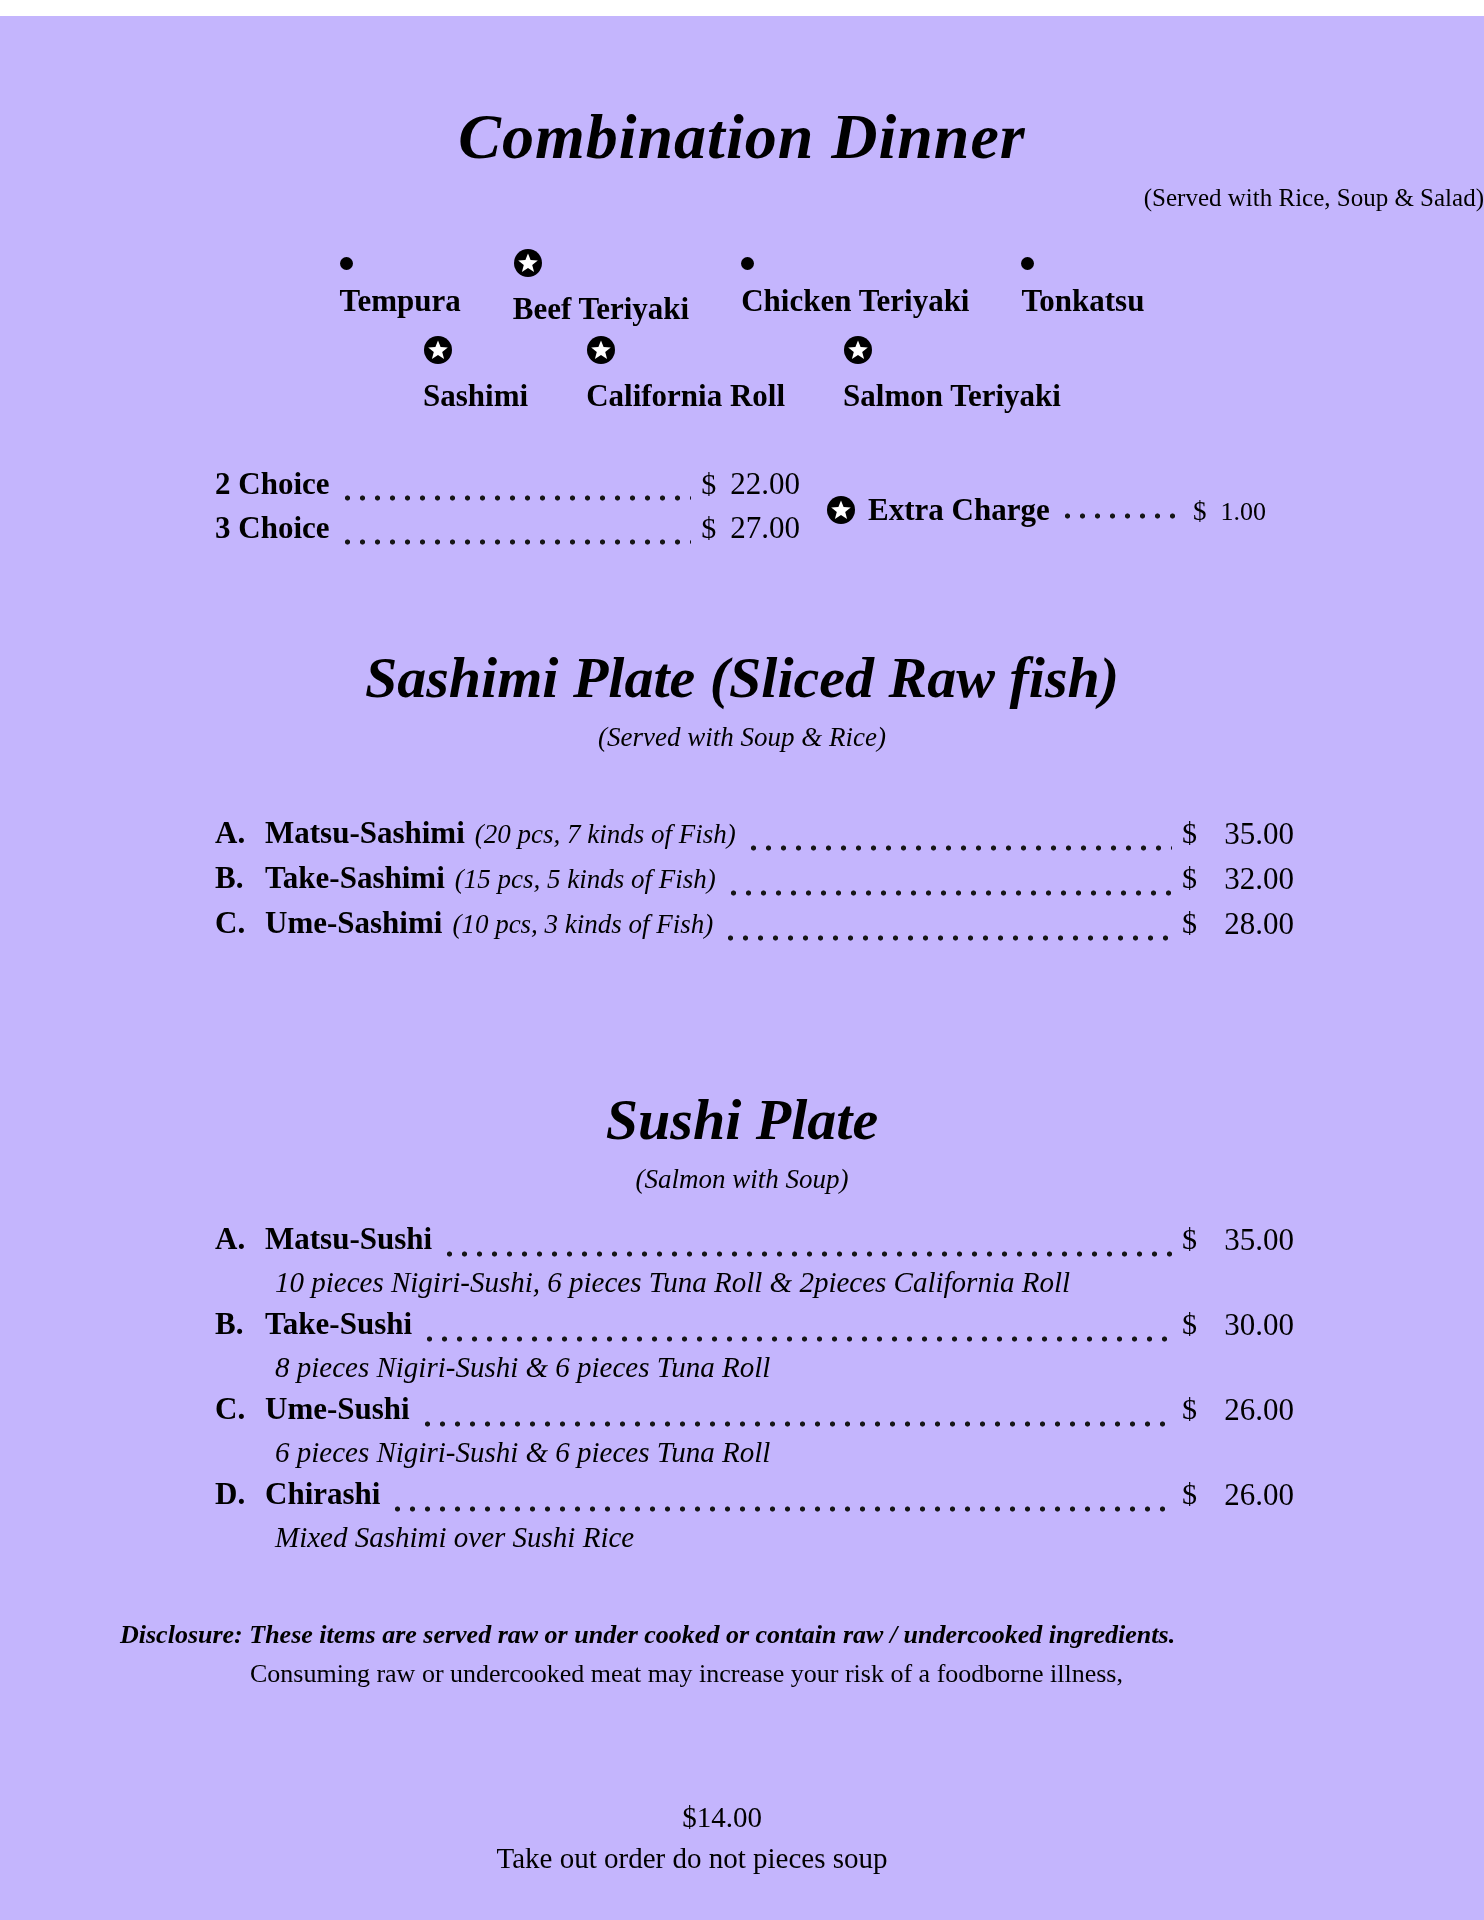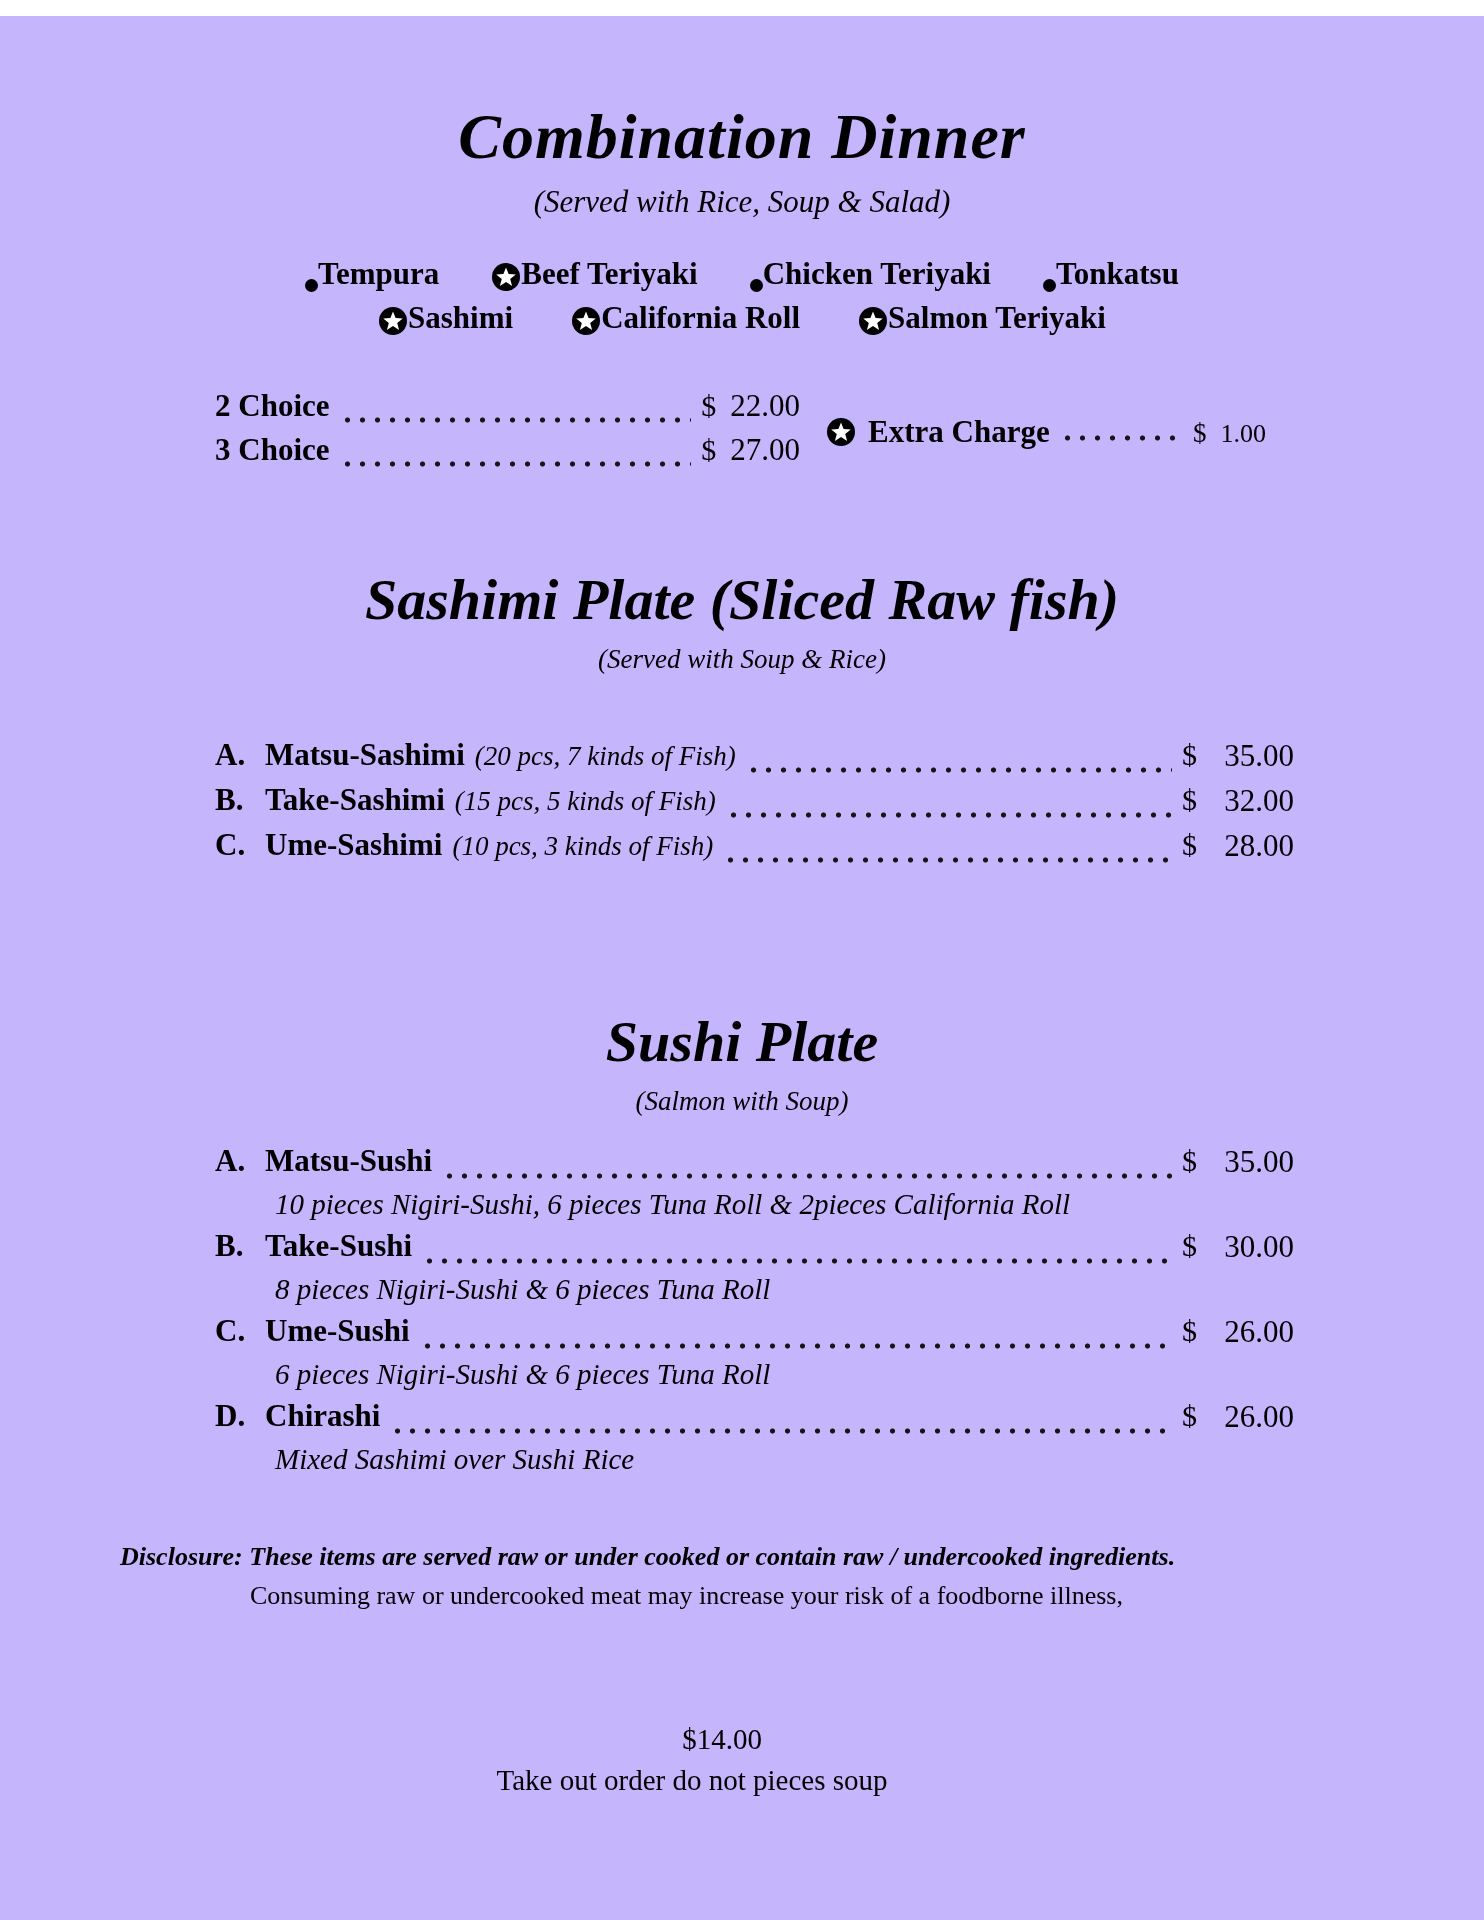--- a/index.html
+++ b/index.html
@@ -7,30 +7,30 @@
   .page {
     position:relative; width:1484px; height:1920px; margin:16px auto;
     background:#c4b5fd; color:#000;
     font-family:"Liberation Serif", serif; overflow:hidden;
   }
   .main-title {
     padding-top:86px; text-align:center;
     font-size:64px; font-weight:bold; font-style:italic; letter-spacing:1px;
     line-height:1.1;
   }
-  .main-subtitle { text-align:center; font-style:italic; font-size:31px; margin-top:12px; }
+  .main-subtitle { text-align:right; font-size:25px; margin-top:12px; }
   .select-heading {
     text-align:center; font-weight:bold; font-size:29px; margin-top:44px; letter-spacing:0.5px;
   }
   .options-row {
     display:flex; justify-content:center; align-items:center; gap:52px;
     font-size:31px; font-weight:bold; margin-top:36px;
   }
   .options-row.second { margin-top:8px; gap:58px; }
-  .option { display:flex; align-items:flex-end; white-space:nowrap; }
+  .option { display:flex; align-items:flex-start; gap:13px; white-space:nowrap;flex-direction:column; }
   .bullet { width:13px; height:13px; border-radius:50%; background:#000; display:inline-block; }
   .star-badge { width:30px; height:30px; display:inline-block; }
   .pricing {
     display:flex; align-items:center; margin-top:52px; padding-left:215px;
   }
   .price-col { width:585px; }
   .price-row { display:flex; align-items:baseline; font-size:31px; height:44px; }
   .price-label { font-weight:bold; white-space:nowrap; }
   .dots {
     flex:1 1 auto; height:8px; align-self:flex-end; margin:0 10px 8px 10px;

